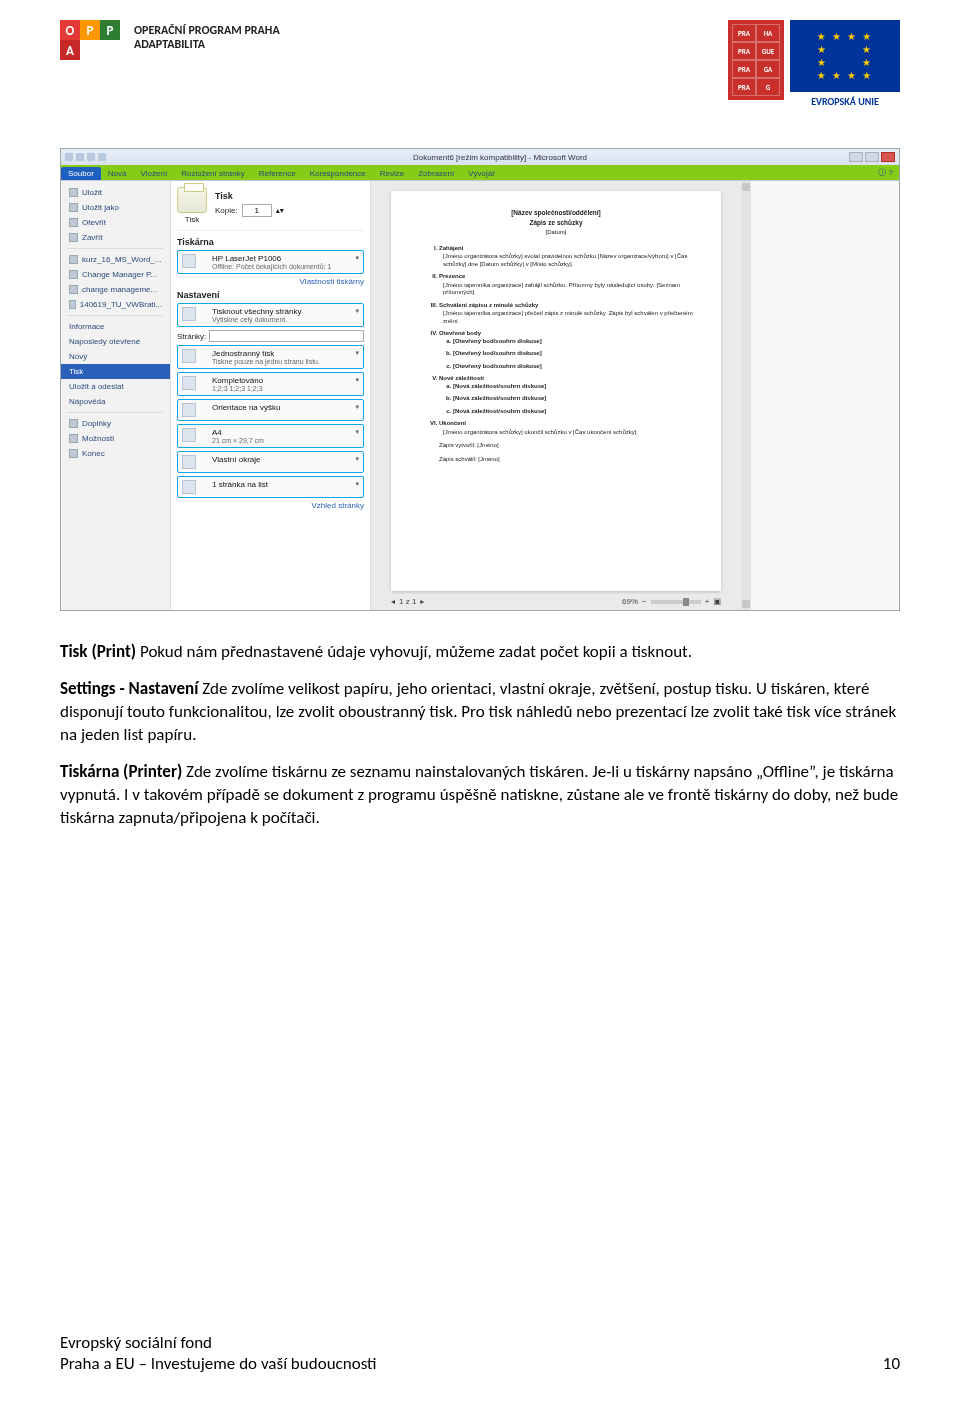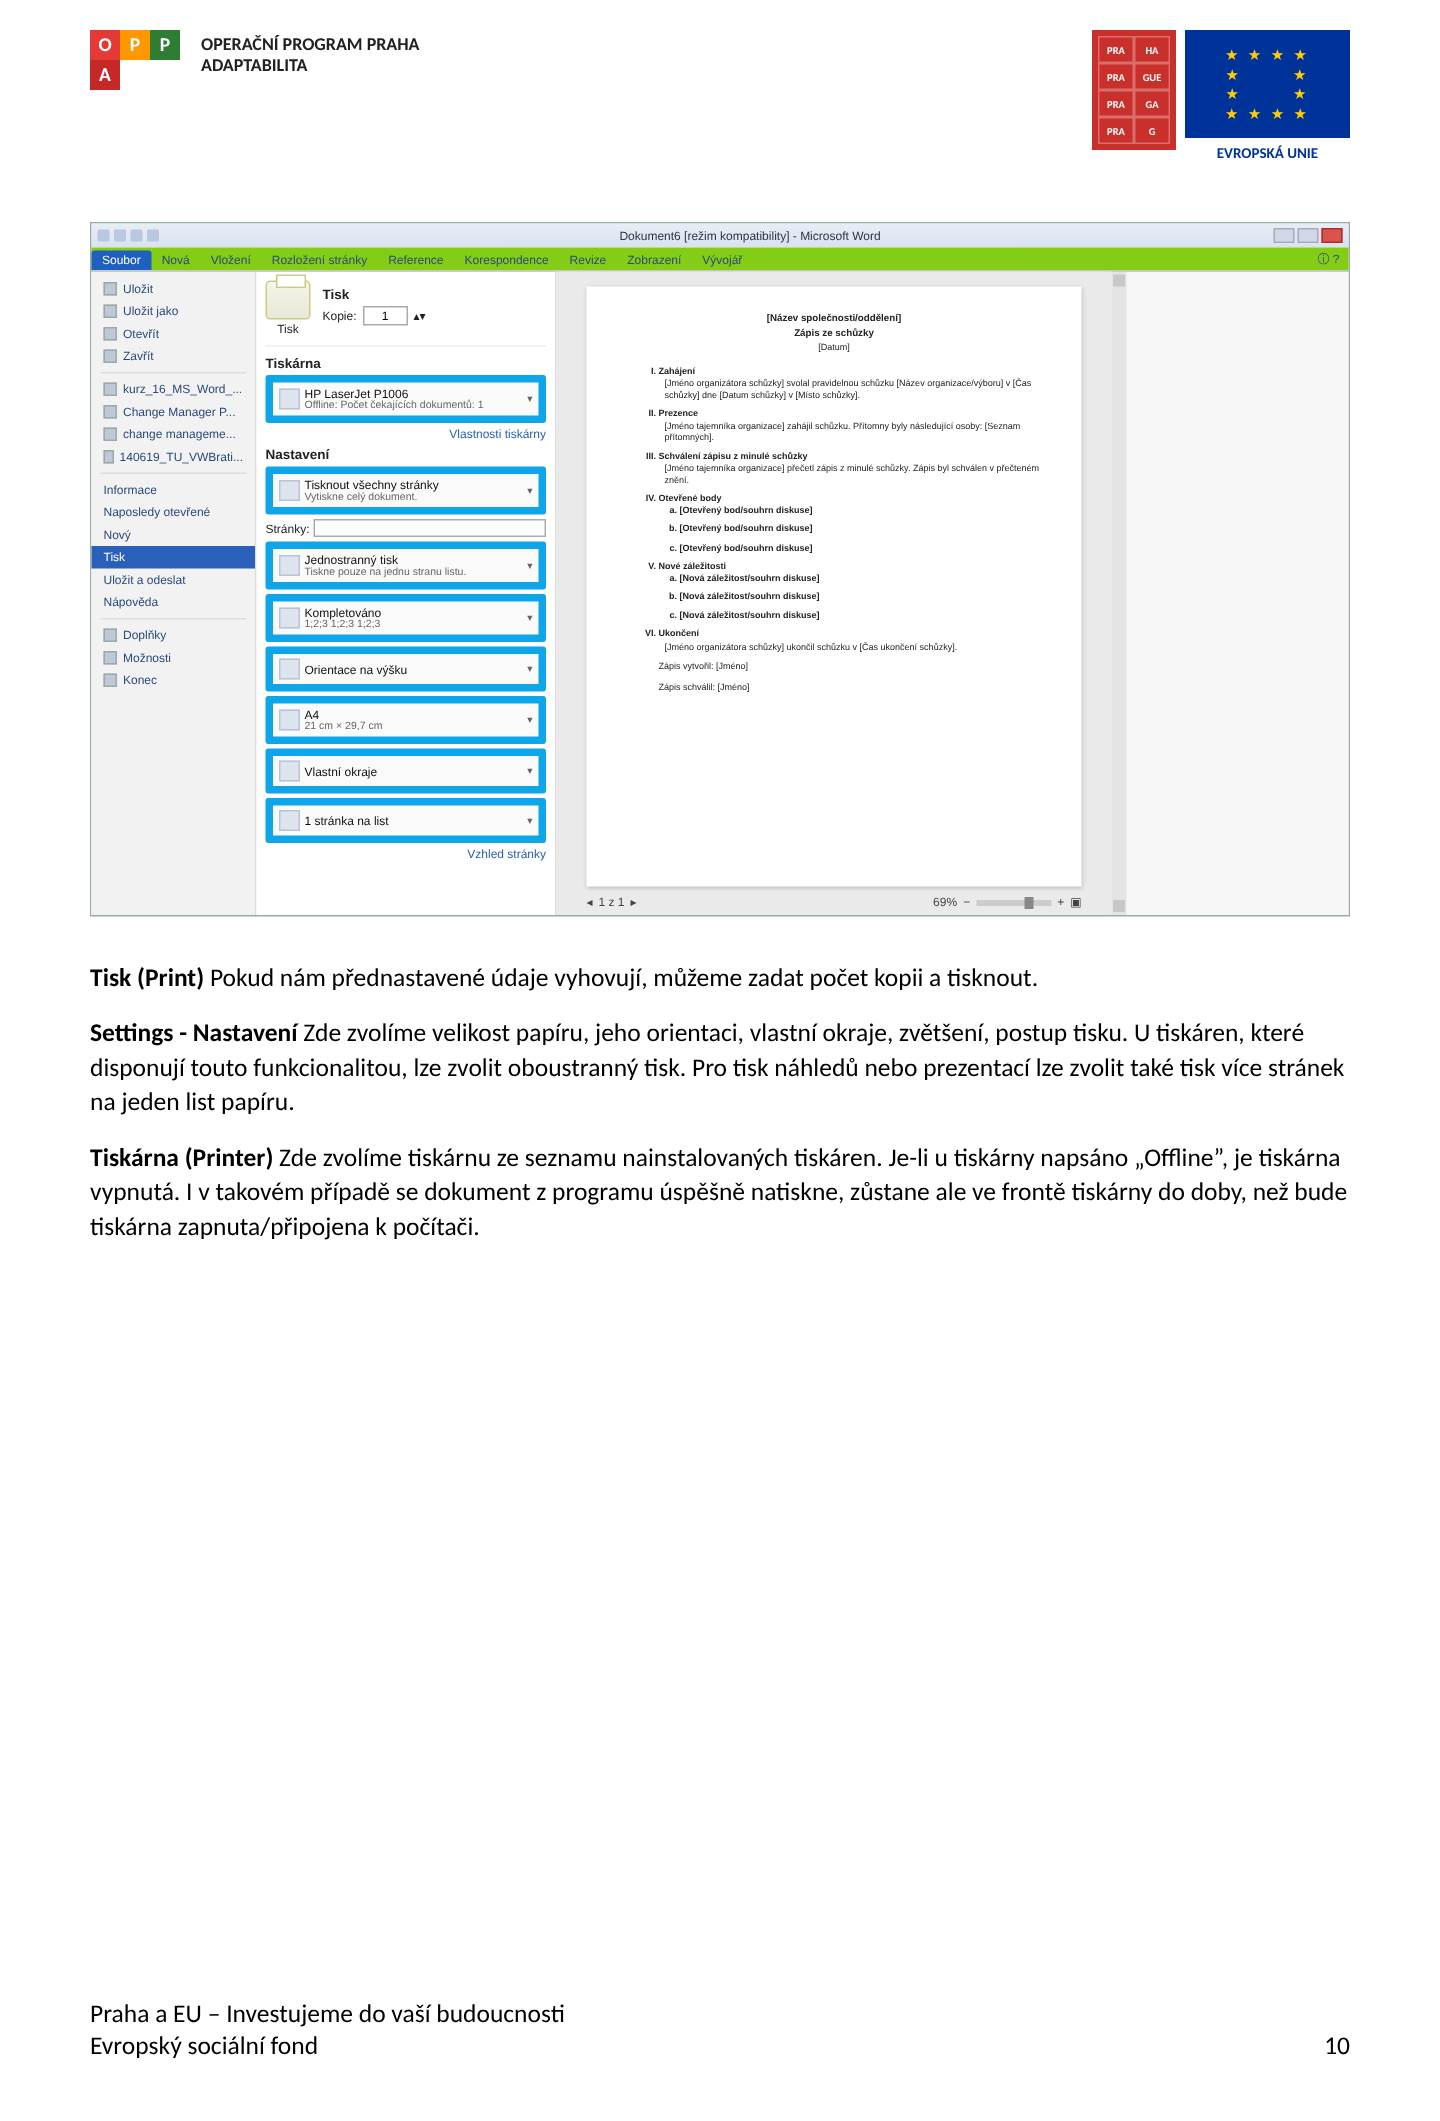--- a/index.html
+++ b/index.html
@@ -47,21 +47,21 @@
   .bs-left .sep { border-top: 1px solid #ddd; margin: 3px 6px; }
   .bs-mid { width: 200px; background: #fff; border-right: 1px solid #ddd; padding: 6px; }
   .bs-mid .print-block { display: flex; align-items: flex-start; gap: 8px; border-bottom: 1px solid #eee; padding-bottom: 6px; margin-bottom: 6px; }
   .bs-mid .print-icon-wrap { text-align: center; }
   .bs-mid .print-icon { width: 30px; height: 26px; background: linear-gradient(#f5f5e8,#e8e8d8); border: 1px solid #cc8; border-radius: 3px; margin: 0 auto 2px; position: relative; }
   .bs-mid .print-icon::after { content: ""; position: absolute; top: -5px; left: 6px; width: 18px; height: 7px; background: #fff; border: 1px solid #cc8; }
   .bs-mid .print-icon-wrap .lbl { font-size: 8px; }
   .bs-mid .copies-row { display: flex; align-items: center; gap: 4px; font-size: 8px; margin-top: 2px; }
   .bs-mid .copies-row input { width: 30px; height: 13px; font-size: 8px; border: 1px solid #aaa; text-align: center; }
   .bs-mid .sect-title { font-weight: bold; font-size: 9px; margin: 4px 0 3px; }
-  .setting-row { border: 5px solid #0ea5e9; background: #fafafa; padding: 3px 4px; margin: 3px 0; display: flex; gap: 3px; align-items: center; border-radius: 2px; }
+  .setting-row { border: 1px solid #0ea5e9; background: #fafafa; padding: 3px 4px; margin: 3px 0; display: flex; gap: 16px; align-items: flex-start; border-radius: 2px; }
   .setting-row .sicon { width: 14px; height: 14px; background: #dde4ee; border: 1px solid #b8c4d6; flex-shrink: 0; }
   .setting-row .stext .t1 { font-size: 8px; color: #111; }
   .setting-row .stext .t2 { font-size: 7px; color: #666; }
   .setting-row .chev { margin-left: auto; font-size: 7px; color: #666; }
   .bs-mid .linkish { font-size: 8px; color: #2a5fba; text-align: right; margin: 2px 0 4px; }
   .bs-mid .pages-row { display: flex; align-items: center; gap: 3px; font-size: 8px; margin-bottom: 2px; }
   .bs-mid .pages-row input { flex: 1; height: 12px; font-size: 8px; border: 1px solid #aaa; }
   .bs-preview { flex: 1; background: #eaeaea; padding: 10px 20px 4px; display: flex; flex-direction: column; align-items: center; position: relative; }
   .preview-page { background: #fff; width: 330px; height: 400px; padding: 18px 26px; font-size: 6.5px; line-height: 1.25; box-shadow: 0 1px 3px rgba(0,0,0,0.2); }
   .preview-page .dt { text-align: center; font-weight: bold; margin-bottom: 2px; }
@@ -377,17 +377,17 @@
       <span class="boldish">Settings - Nastavení </span><span>Zde zvolíme velikost papíru, jeho orientaci, vlastní okraje, zvětšení, postup tisku. U tiskáren, které disponují touto funkcionalitou, lze zvolit oboustranný tisk. Pro tisk náhledů nebo prezentací lze zvolit také tisk více stránek na jeden list papíru.</span>
     </p>
     <p>
       <span class="boldish">Tiskárna (Printer) </span><span>Zde zvolíme tiskárnu ze seznamu nainstalovaných tiskáren. Je-li u tiskárny napsáno „Offline”, je tiskárna vypnutá. I v takovém případě se dokument z programu úspěšně natiskne, zůstane ale ve frontě tiskárny do doby, než bude tiskárna zapnuta/připojena k počítači.</span>
     </p>
   </div>
 </div>
 
 <div class="footer">
   <div>
+    <div>Evropský sociální fond</div>
     <div>Praha a EU – Investujeme do vaší budoucnosti</div>
-    <div>Evropský sociální fond</div>
   </div>
   <div>10</div>
 </div>
 
 </body></html>

